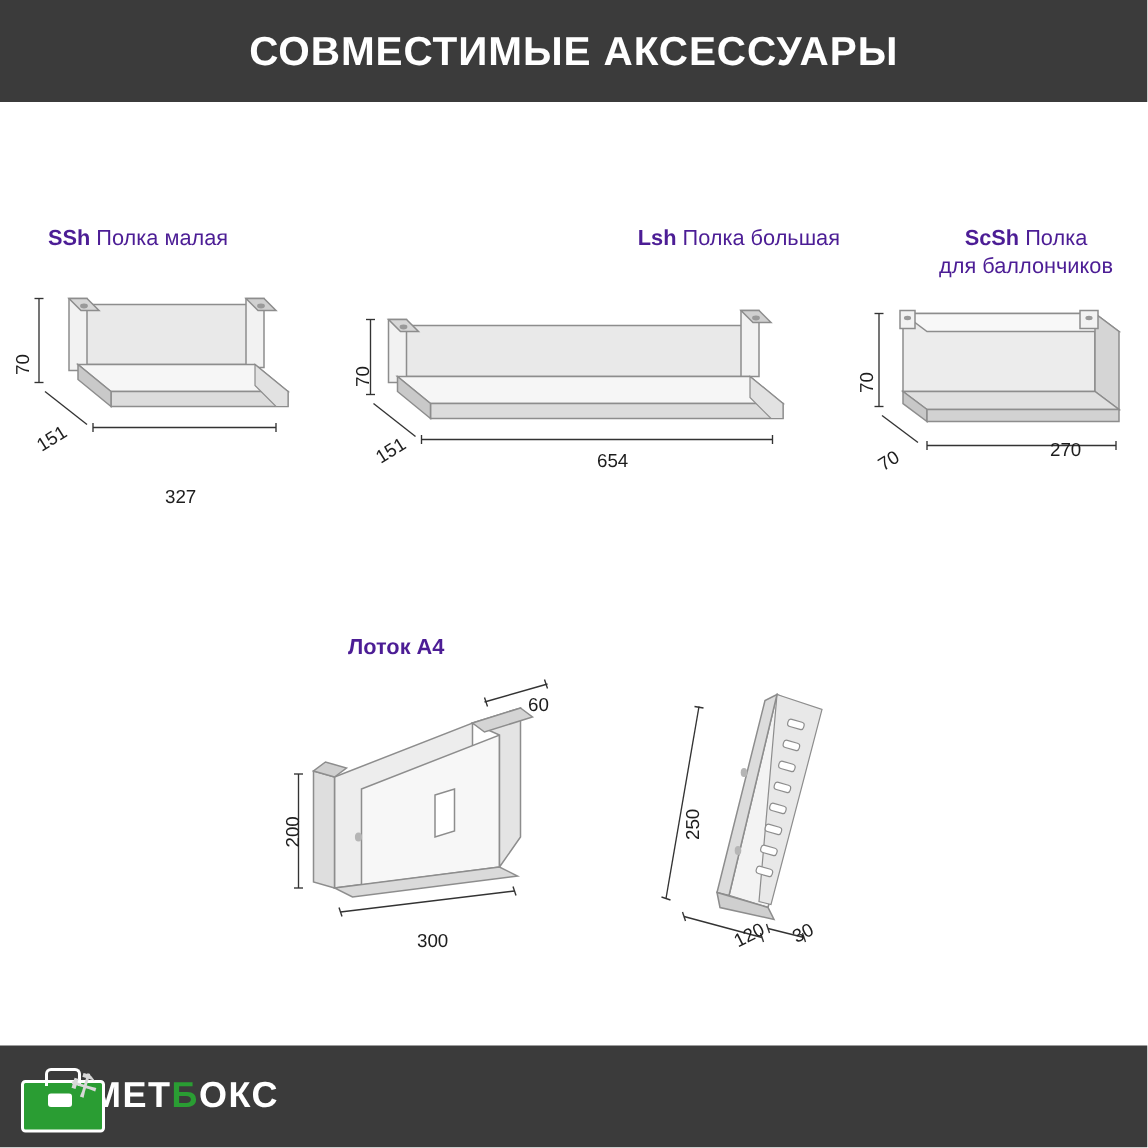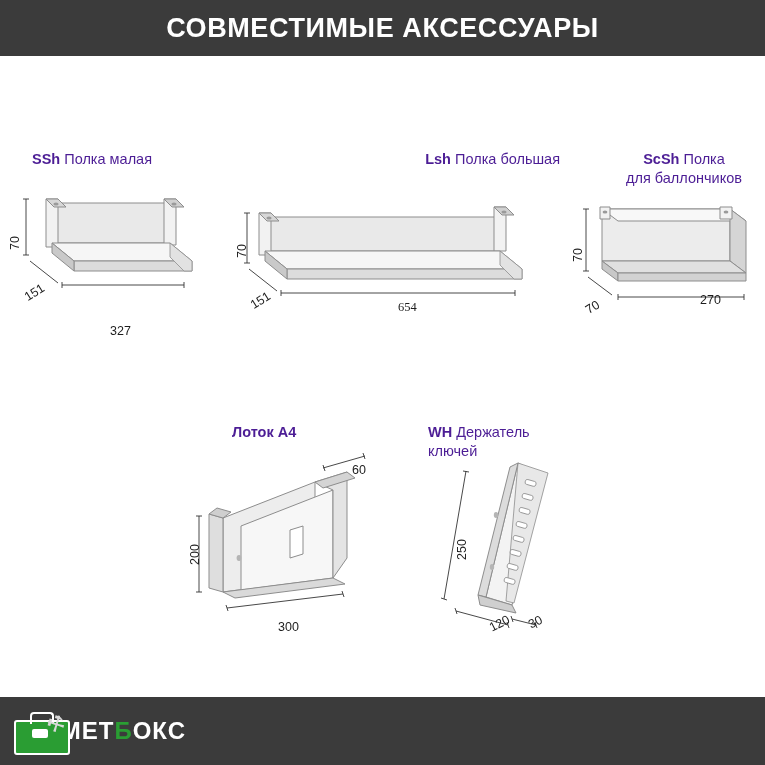--- a/index.html
+++ b/index.html
@@ -19,21 +19,21 @@
     width: 765px;
     height: 765px;
     background: #ffffff;
   }
   
   .header {
     position: absolute;
     left: 0;
     top: 0;
     width: 765px;
-    height: 56px;
+    height: 68px;
     background: #3b3b3b;
     display: flex;
     align-items: center;
     justify-content: center;
   }
   .header-title {
     color: #ffffff;
     font-size: 27px;
     font-weight: bold;
     letter-spacing: 0.6px;
@@ -230,21 +230,21 @@
         <line x1="-1" y1="18" x2="5" y2="18" stroke="#333" stroke-width="0.9"></line>
         <line x1="-1" y1="68" x2="5" y2="68" stroke="#333" stroke-width="0.9"></line>
         <line x1="4" y1="74" x2="32" y2="96" stroke="#333" stroke-width="0.9"></line>
         <line x1="36" y1="98" x2="270" y2="98" stroke="#333" stroke-width="0.9"></line>
         <line x1="36" y1="95" x2="36" y2="101" stroke="#333" stroke-width="0.9"></line>
         <line x1="270" y1="95" x2="270" y2="101" stroke="#333" stroke-width="0.9"></line>
       </svg>
     </div>
     <div class="dim rot" style="left:235px;top:258px;">70</div>
     <div class="dim diag" style="left:248px;top:300px;">151</div>
-    <div class="dim" style="left:398px;top:300px;font-family:Liberation Serif, serif;">654</div>
+    <div class="dim" style="left:398px;top:300px;">654</div>
 
     <div class="item-caption" style="left:594px;top:131px;width:180px;text-align:center;">
       <b>ScSh</b><span> Полка
 для баллончиков</span>
     </div>
 
     <div class="art" style="left:580px;top:195px;">
       <svg width="180" height="110" viewBox="0 0 180 110">
 
         <polygon points="22,14 150,14 150,66 22,66" fill="#ececec" stroke="#8d8d8d" stroke-width="1"></polygon>
@@ -309,24 +309,20 @@
 
         <line x1="32" y1="146" x2="148" y2="132" stroke="#333" stroke-width="0.9"></line>
         <line x1="31" y1="143" x2="33" y2="149" stroke="#333" stroke-width="0.9"></line>
         <line x1="147" y1="129" x2="149" y2="135" stroke="#333" stroke-width="0.9"></line>
       </svg>
     </div>
     <div class="dim" style="left:352px;top:463px;">60</div>
     <div class="dim rot" style="left:188px;top:565px;">200</div>
     <div class="dim" style="left:278px;top:620px;">300</div>
 
-    <div class="item-caption" style="left:428px;top:404px;width:180px;">
-      <b>WH</b><span> Держатель
-ключей</span>
-    </div>
 
     <div class="art" style="left:450px;top:455px;">
       <svg width="150" height="175" viewBox="0 0 150 175">
 
         <polygon points="68,8 96,22 62,150 36,142" fill="#f3f3f3" stroke="#8d8d8d" stroke-width="1"></polygon>
 
         <polygon points="68,8 98,18 64,148 56,146" fill="#e8e8e8" stroke="#8d8d8d" stroke-width="0.8"></polygon>
 
         <g fill="#ffffff" stroke="#8d8d8d" stroke-width="0.8">
           <rect x="76" y="24" width="11" height="5" rx="2" transform="rotate(16 76 24)"></rect>

